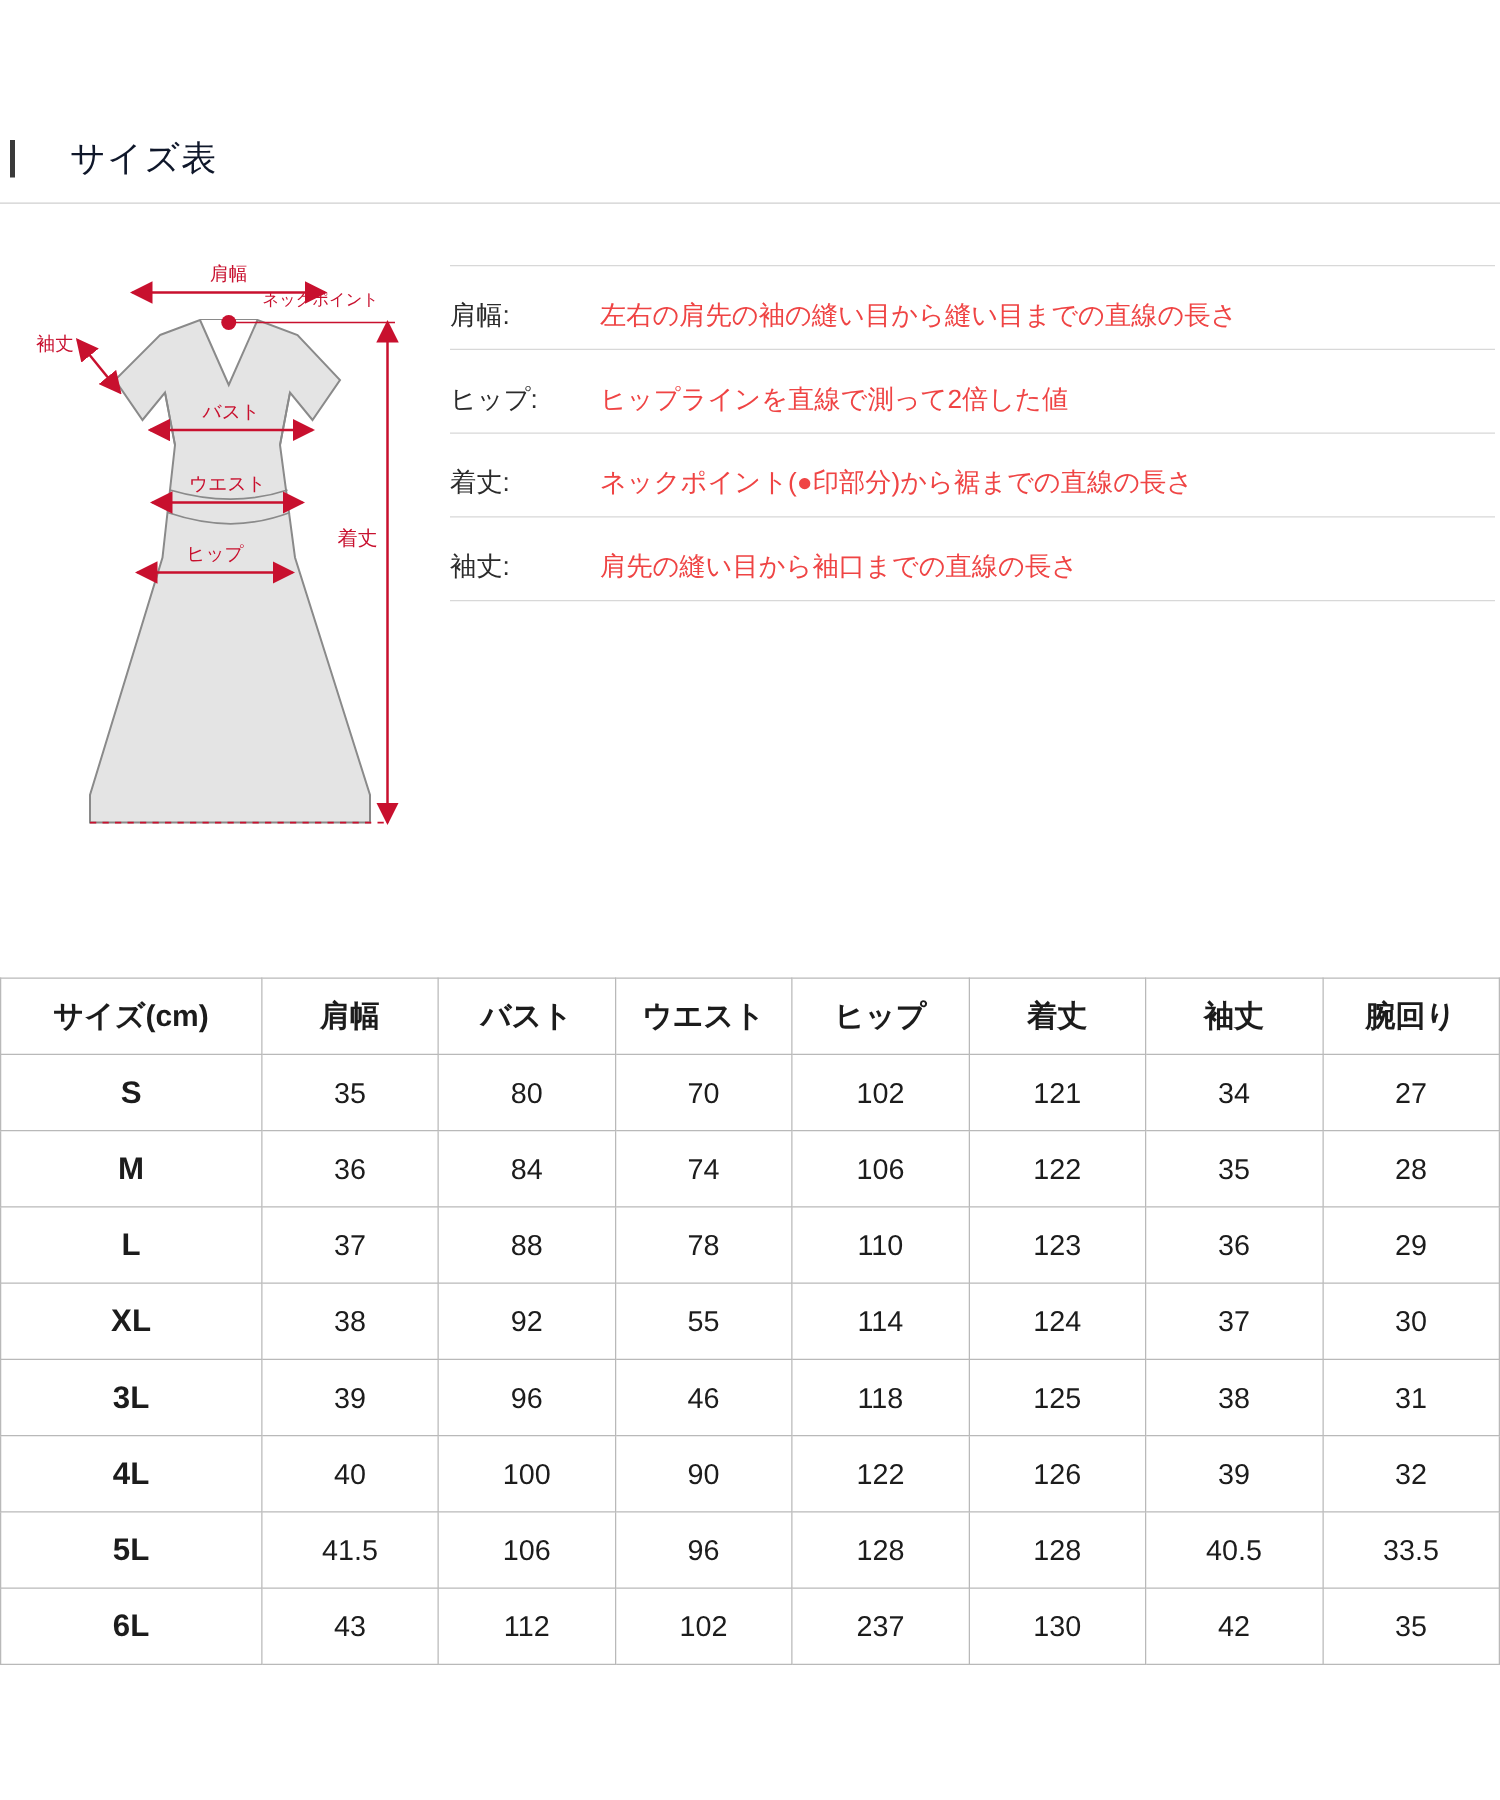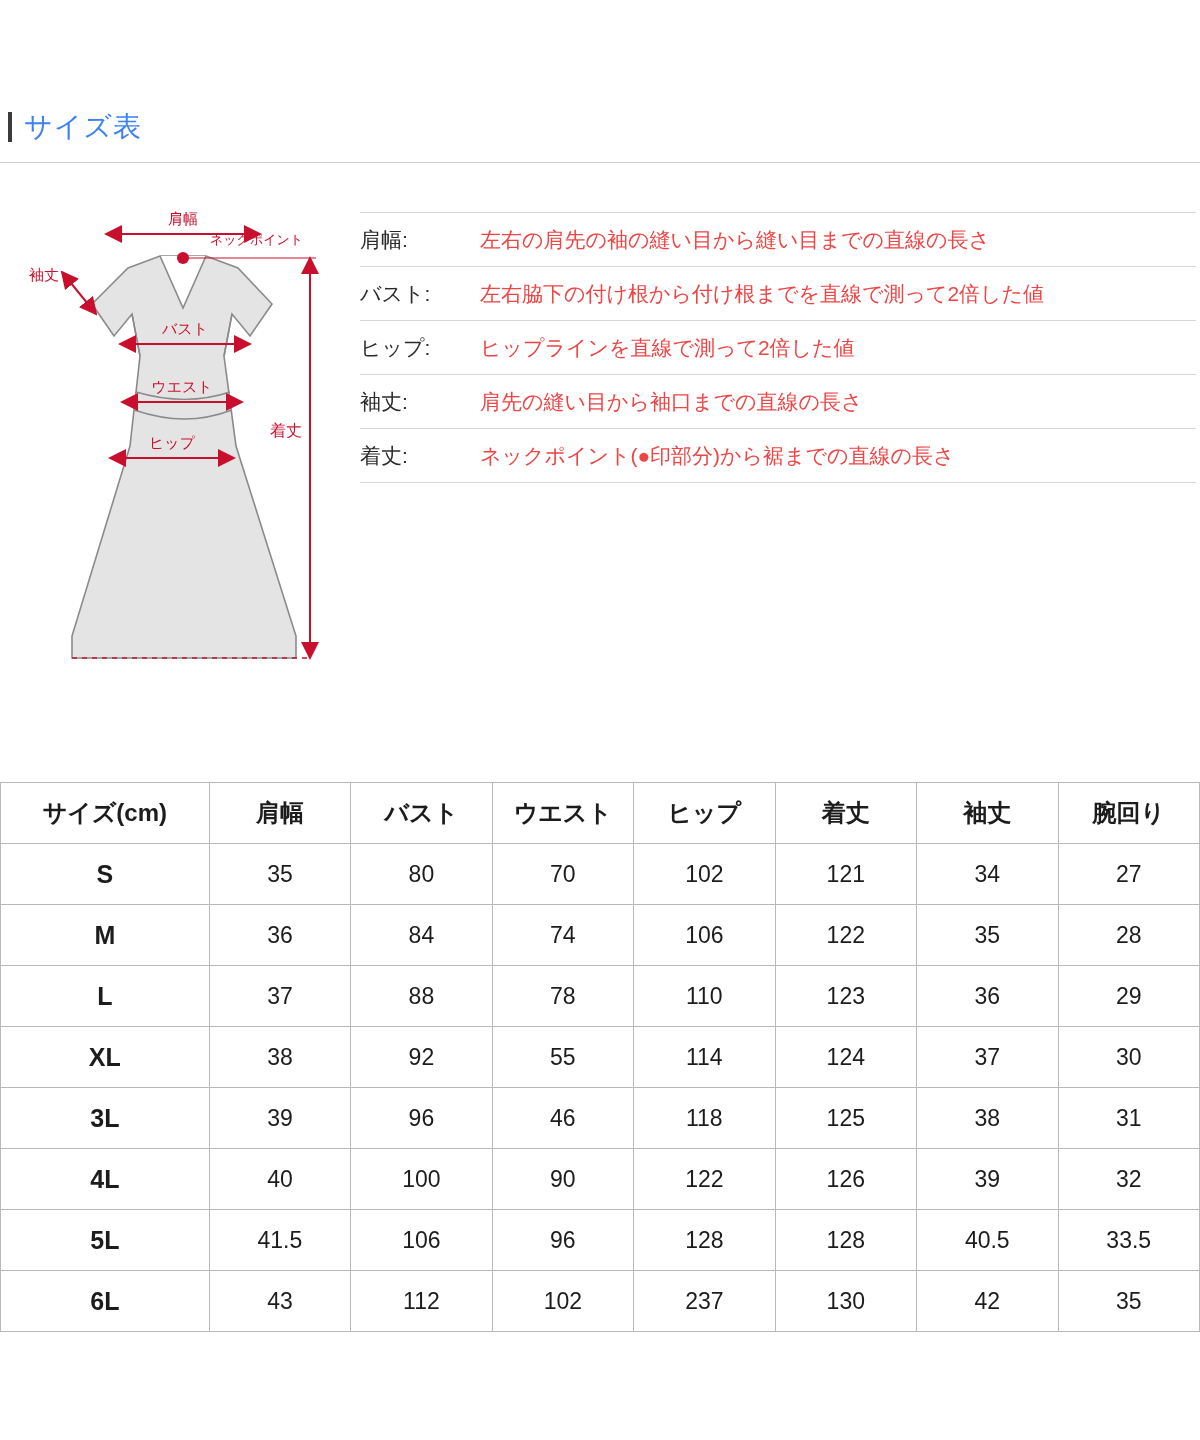--- a/index.html
+++ b/index.html
@@ -29,22 +29,23 @@
     align-items: center;
   }
   .title-bar {
     width: 4px;
     height: 30px;
     background: #3a3a3a;
     margin-right: 12px;
   }
   .title-text {
     font-size: 28px;
-    color: #3b82f6;
+    color: #0f172a;
     letter-spacing: 1px;
+    margin-left: 32px;
   }
   .title-rule {
     position: absolute;
     top: 162px;
     left: 0;
     width: 1200px;
     height: 1px;
     background: #cfcfcf;
   }
 
@@ -65,21 +66,21 @@
   .defs {
     position: absolute;
     left: 360px;
     top: 16px;
     width: 836px;
   }
   .def-row {
     display: flex;
     align-items: flex-start;
     border-bottom: 1px solid #d8d8d8;
-    padding: 11px 0 11px 0;
+    padding: 24px 0 11px 0;
   }
   .def-row:first-child { border-top: 1px solid #d8d8d8; }
   .def-term {
     width: 120px;
     flex: 0 0 120px;
     font-size: 21px;
     color: #2b2b2b;
     line-height: 1.48;
   }
   .def-desc {
@@ -181,34 +182,30 @@
       <line x1="173" y1="62" x2="306" y2="62" stroke="#c8102e" stroke-width="1.2"></line>
       <text x="292" y="240" fill="#c8102e" font-size="16" text-anchor="end" font-family="Liberation Sans, sans-serif">着丈</text>
     </svg>
 
     <div class="defs">
       <div class="def-row">
         <div class="def-term">肩幅:</div>
         <div class="def-desc">左右の肩先の袖の縫い目から縫い目までの直線の長さ</div>
       </div>
       <div class="def-row">
-        <div class="def-term">バスト:</div>
-        <div class="def-desc">左右脇下の付け根から付け根までを直線で測って2倍した値</div>
-      </div>
-      <div class="def-row">
         <div class="def-term">ヒップ:</div>
         <div class="def-desc">ヒップラインを直線で測って2倍した値</div>
       </div>
       <div class="def-row">
+        <div class="def-term">着丈:</div>
+        <div class="def-desc">ネックポイント(●印部分)から裾までの直線の長さ</div>
+      </div>
+      <div class="def-row">
         <div class="def-term">袖丈:</div>
         <div class="def-desc">肩先の縫い目から袖口までの直線の長さ</div>
-      </div>
-      <div class="def-row">
-        <div class="def-term">着丈:</div>
-        <div class="def-desc">ネックポイント(●印部分)から裾までの直線の長さ</div>
       </div>
     </div>
   </div>
 
   <div class="table-wrap">
     <table class="size-table">
       <colgroup>
         <col class="c0">
           <col class="cx">
           <col class="cx">

